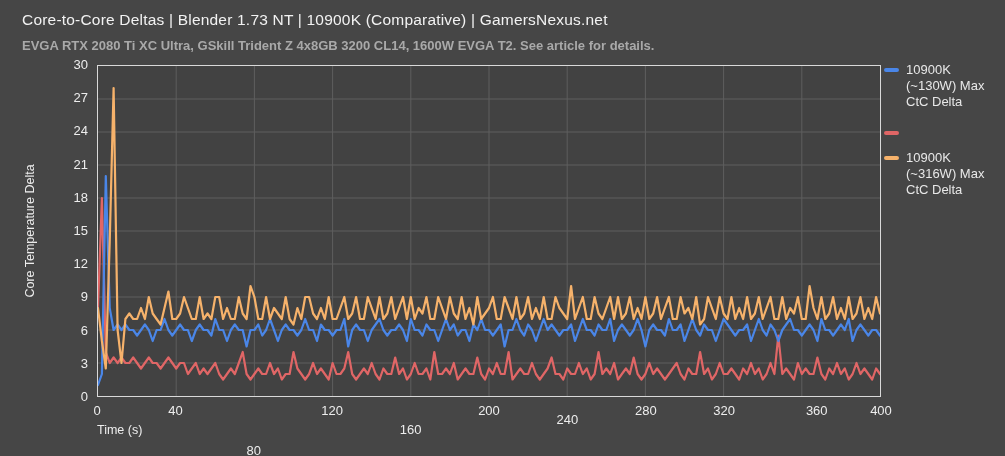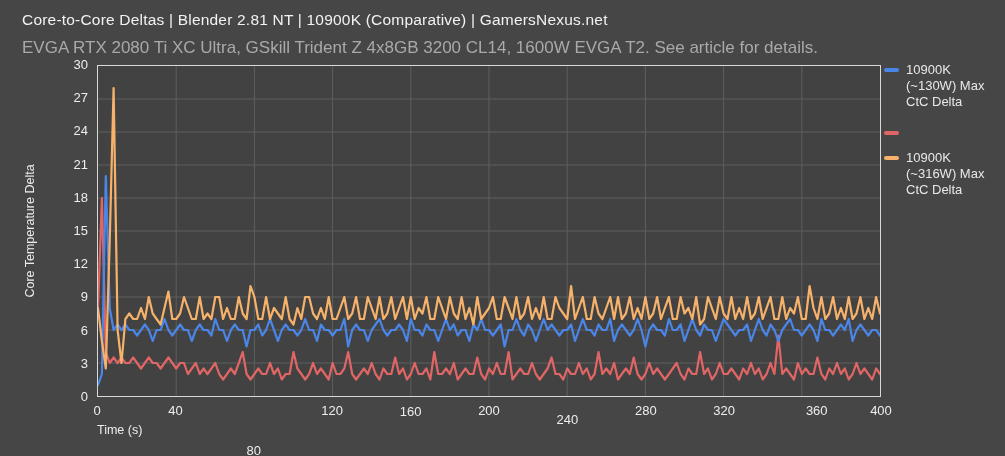--- a/index.html
+++ b/index.html
@@ -9,21 +9,21 @@
     font-family:"Liberation Sans", sans-serif;
     position:relative;
     color:#ededed;
   }
   .chart-title {
     position:absolute; left:22px; top:11px;
     font-size:15.5px; color:#f2f2f2; letter-spacing:0.2px;
   }
   .chart-subtitle {
     position:absolute; left:22px; top:38px;
-    font-size:17px; color:#a9a9a9;
+    font-size:13px; color:#a9a9a9;font-weight:bold;
   }
   .plot-wrap {
     position:absolute; left:97px; top:65px;
     width:784px; height:332px;
     background:#424242;
     border:1px solid #d9d9d9;
   }
   .plot-wrap svg { position:absolute; left:0; top:0; display:block; }
   .y-axis-labels .tick-label {
     position:absolute; width:36px; text-align:right;
@@ -55,21 +55,21 @@
   .sw-red    { background:#e06666; }
   .sw-orange { background:#f6b26b; }
   .legend-label {
     font-size:13px; line-height:16px; color:#e8e8e8;
     white-space:pre-line;
   }
 </style>
 </head>
 <body>
 
-<div class="chart-title">Core-to-Core Deltas | Blender 2.81 NT | 10900K (Comparative) | GamersNexus.net</div>
+<div class="chart-title">Core-to-Core Deltas | Blender 1.73 NT | 10900K (Comparative) | GamersNexus.net</div>
 <div class="chart-subtitle">EVGA RTX 2080 Ti XC Ultra, GSkill Trident Z 4x8GB 3200 CL14, 1600W EVGA T2. See article for details.</div>
 
 <div class="y-axis-title">Core Temperature Delta</div>
 
 <div class="plot-wrap">
   <svg id="plot-svg" width="782" height="330" viewBox="0 0 782 330">
       <line x1="78.2" y1="0" x2="78.2" y2="330" stroke="#5e5e5e" stroke-width="1"></line>
       <line x1="156.4" y1="0" x2="156.4" y2="330" stroke="#5e5e5e" stroke-width="1"></line>
       <line x1="234.6" y1="0" x2="234.6" y2="330" stroke="#5e5e5e" stroke-width="1"></line>
       <line x1="312.8" y1="0" x2="312.8" y2="330" stroke="#5e5e5e" stroke-width="1"></line>
@@ -104,21 +104,21 @@
     <div class="tick-label" style="left: 52px; top: 156.6px;">21</div>
     <div class="tick-label" style="left: 52px; top: 123.4px;">24</div>
     <div class="tick-label" style="left: 52px; top: 90.2px;">27</div>
     <div class="tick-label" style="left: 52px; top: 57px;">30</div>
   </div>
 <div class="x-axis-labels" id="x-axis-labels">
     <div class="tick-label" style="left: 72px; top: 403px;">0</div>
     <div class="tick-label" style="left: 150.4px; top: 403px;">40</div>
     <div class="tick-label" style="left: 228.8px; top: 403px; margin-top: 40px;">80</div>
     <div class="tick-label" style="left: 307.2px; top: 403px;">120</div>
-    <div class="tick-label" style="left: 385.6px; top: 404px;">160</div>
+    <div class="tick-label" style="left: 385.6px; top: 422px;">160</div>
     <div class="tick-label" style="left: 464px; top: 403px;">200</div>
     <div class="tick-label" style="left: 542.4px; top: 412px;">240</div>
     <div class="tick-label" style="left: 620.8px; top: 403px;">280</div>
     <div class="tick-label" style="left: 699.2px; top: 403px;">320</div>
     <div class="tick-label" style="left: 777.6px; top: 403px; text-align: right;">360</div>
     <div class="tick-label" style="left: 856px; top: 403px;">400</div>
   </div>
 
 <div class="x-axis-title">Time (s)</div>
 

